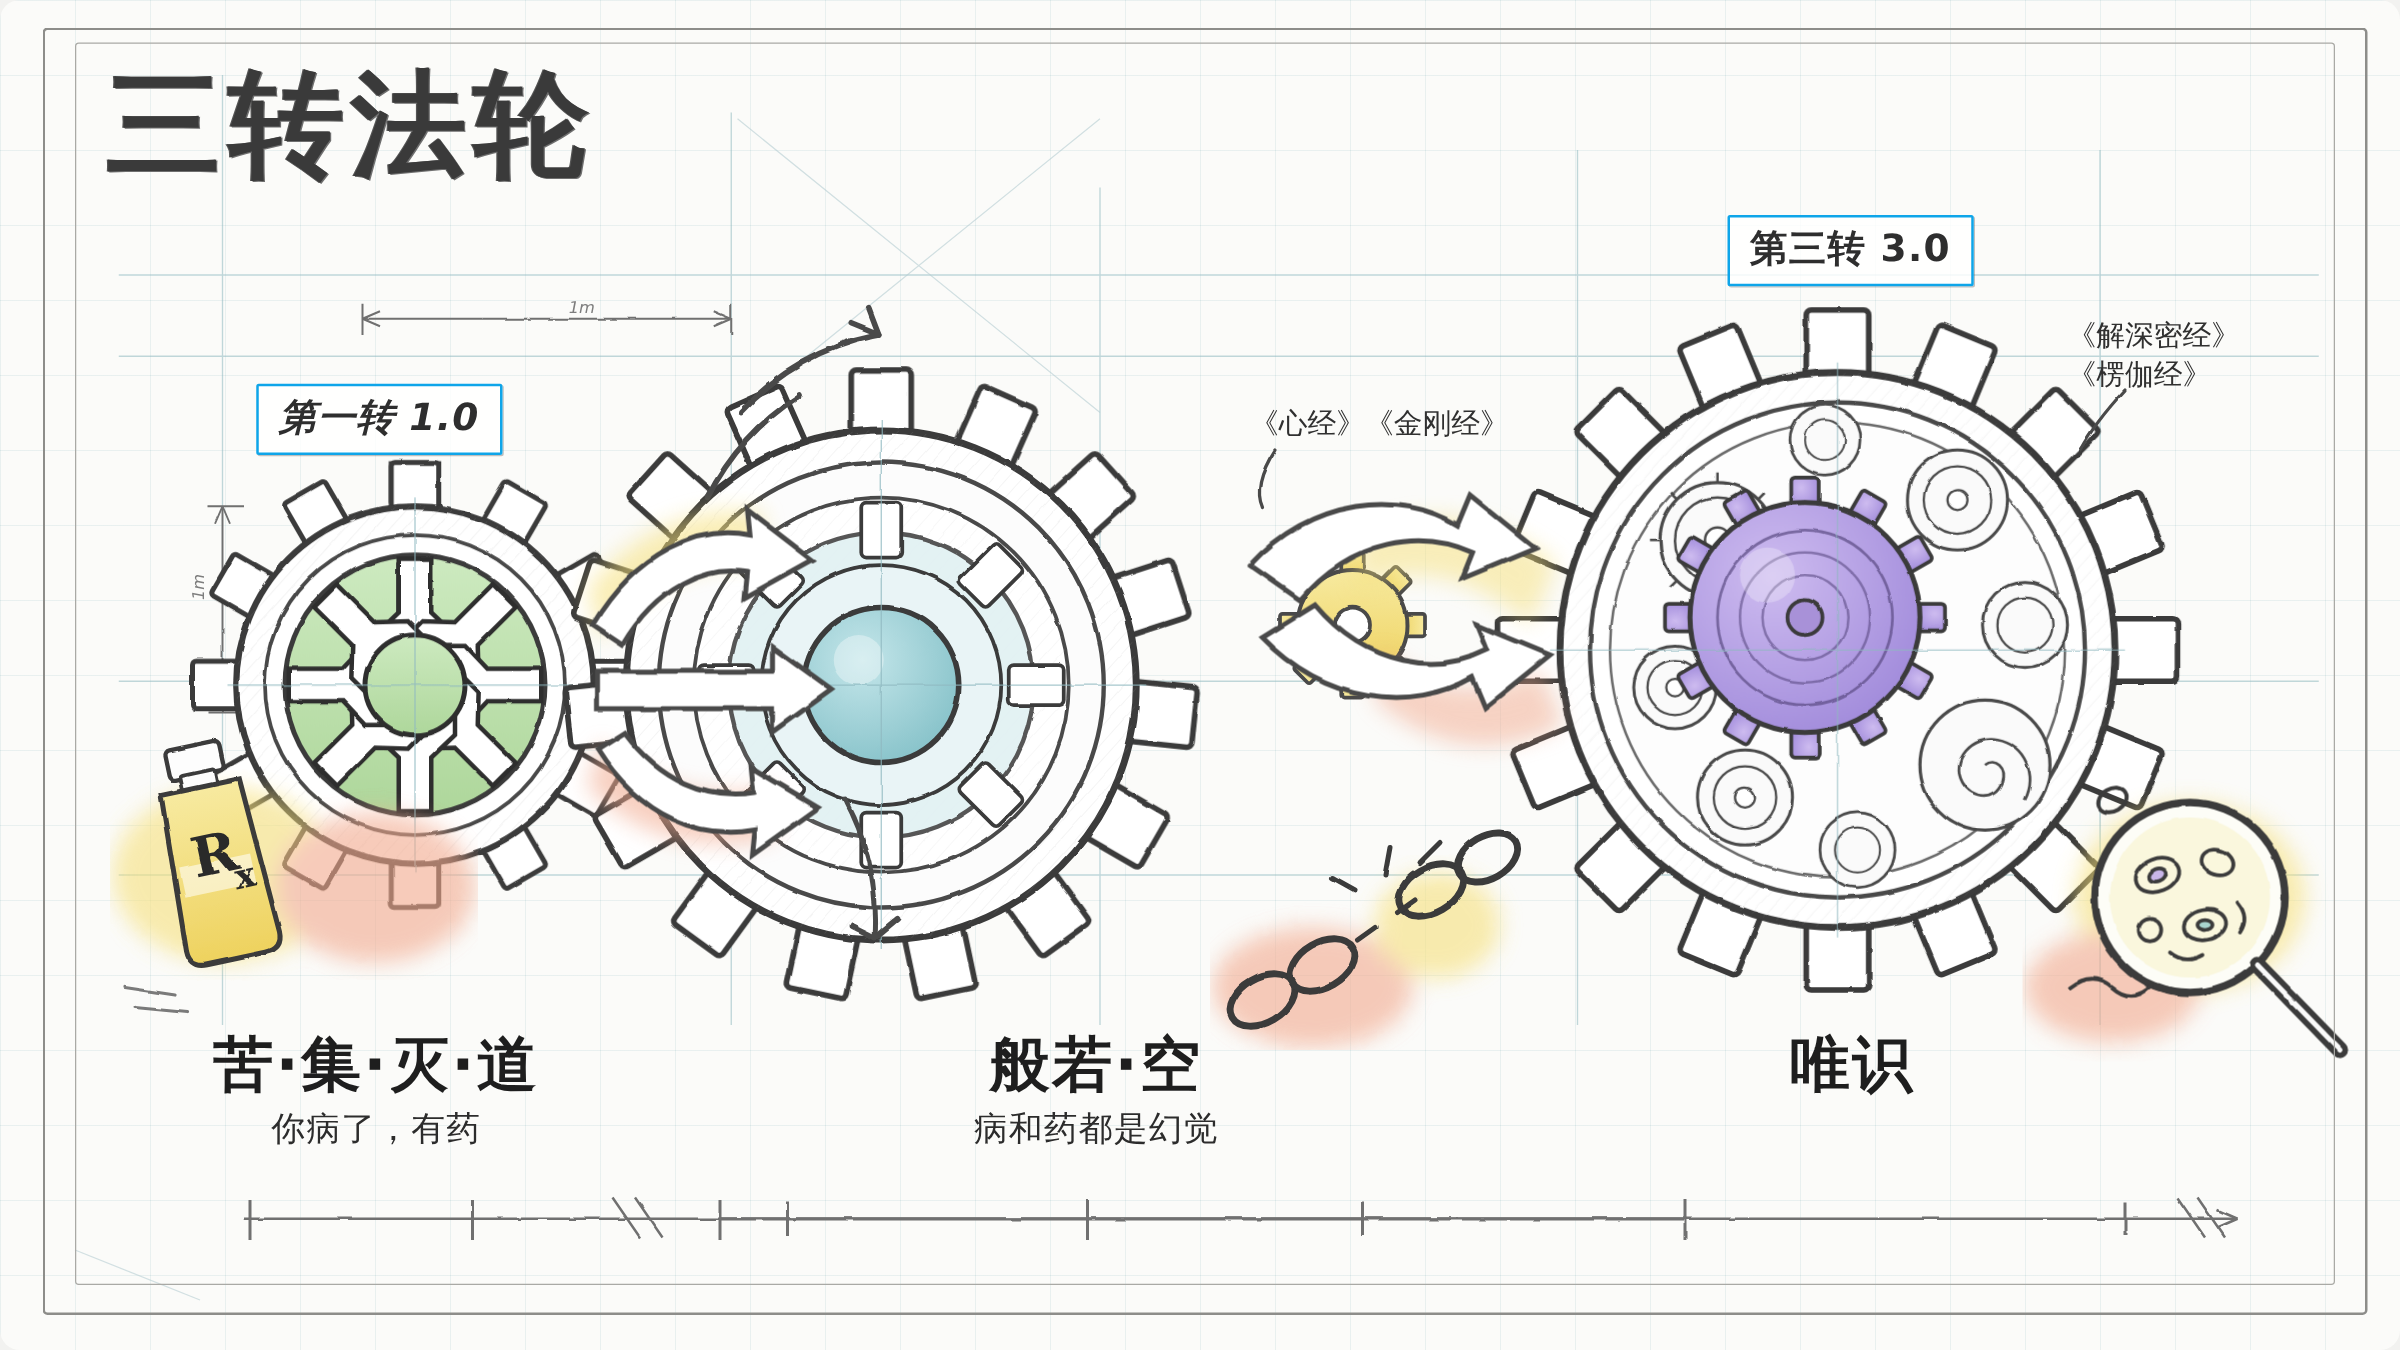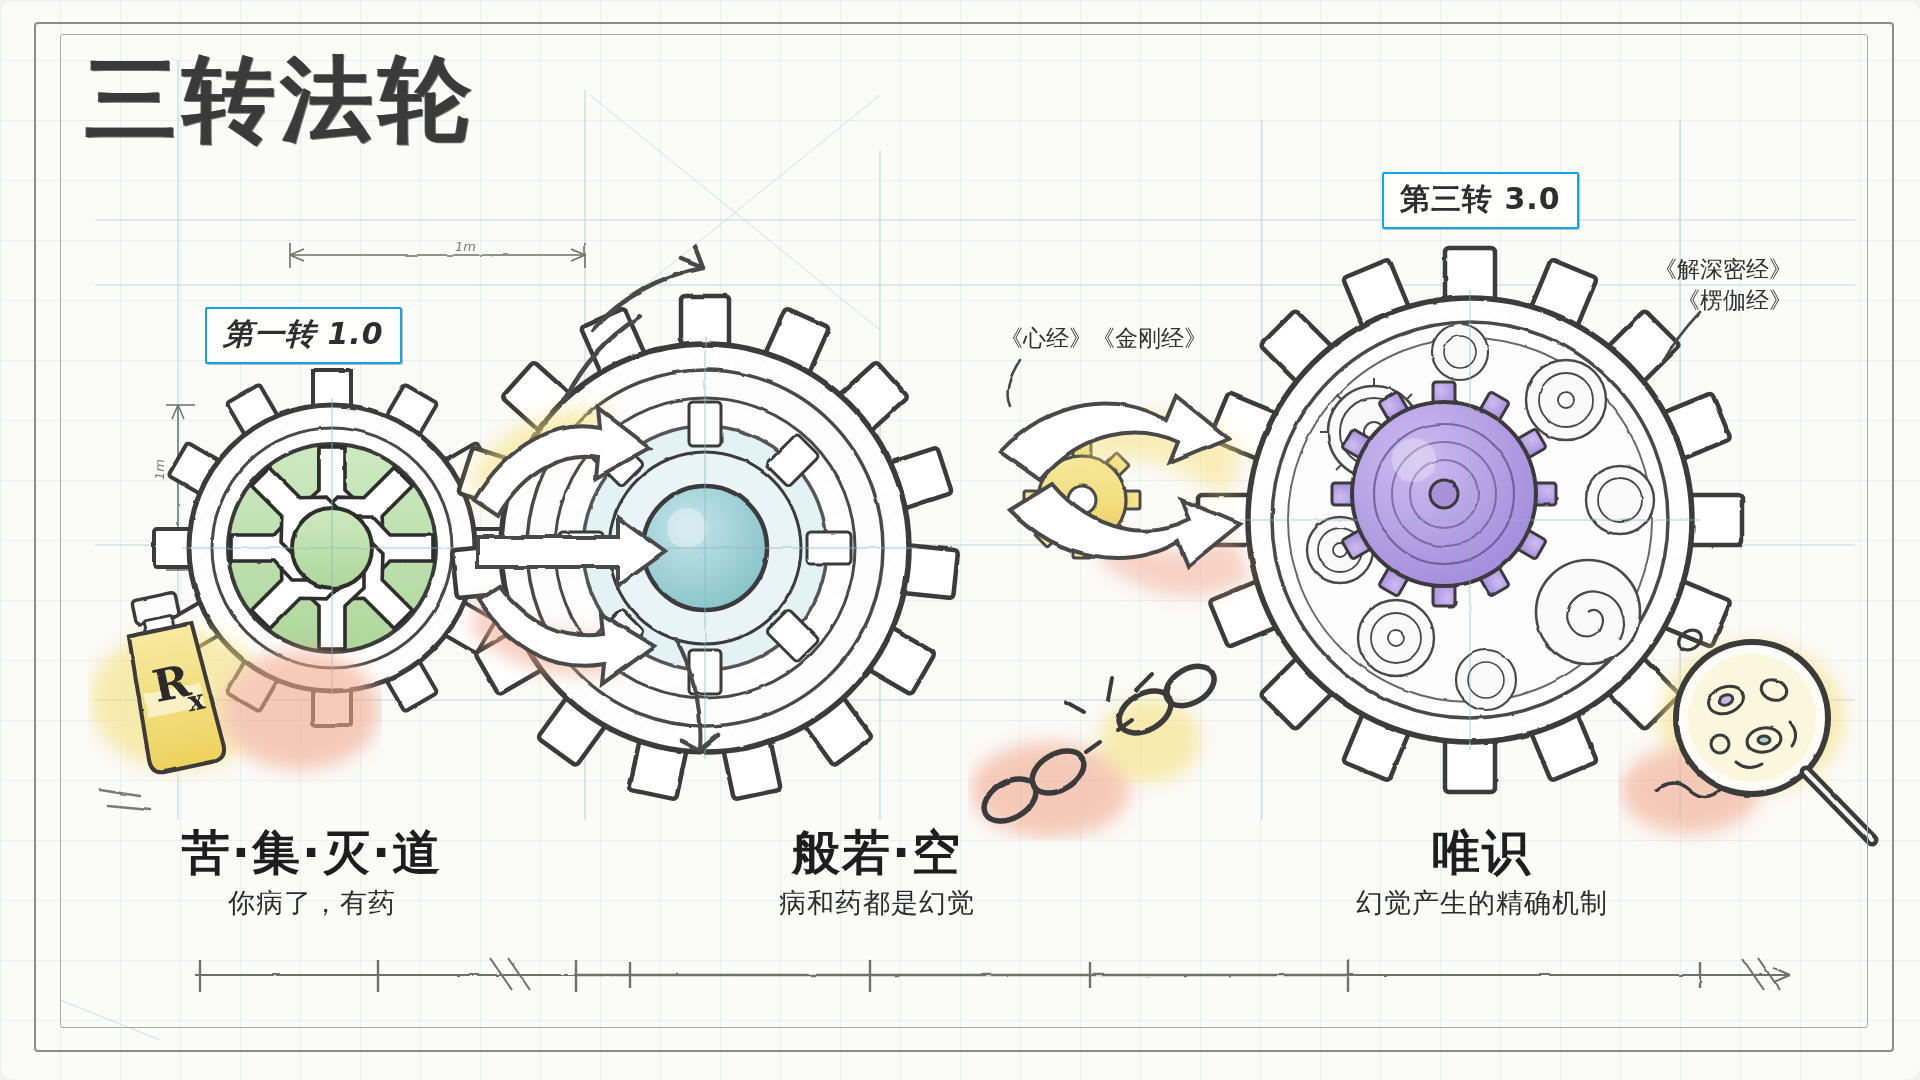--- a/index.html
+++ b/index.html
@@ -85,21 +85,21 @@
   .sutra {
     position: absolute;
     font-family: "DejaVu Sans", sans-serif;
     font-size: 23px;
     color: #303030;
     white-space: nowrap;
     letter-spacing: 0px;
     line-height: 1.34;
   }
   #sutra-2 { left: 1000px; top: 324px; font-family: Liberation Serif, serif; }
-  #sutra-3 { left: 1654px; top: 254px; text-align: right; }
+  #sutra-3 { left: 1654px; top: 254px; text-align: left; }
 
   
   .dim-text {
     position: absolute;
     font-family: "DejaVu Sans", sans-serif;
     font-size: 13px;
     color: #7d7d7d;
     font-style: italic;
   }
   #dim-top { left: 455px; top: 239px; }
@@ -121,21 +121,21 @@
     display: block;
   }
   .cap .cap-sub {
     font-family: "DejaVu Sans", sans-serif;
     font-size: 27px;
     color: #2c2c2c;
     letter-spacing: 1px;
     margin-top: 6px;
     display: block;
   }
-  #cap-1 { left: 46px;   top: 826px; padding-left: 12px; }
+  #cap-1 { left: 35px;   top: 826px; padding-left: 12px; }
   #cap-2 { left: 617px;  top: 826px; }
   #cap-3 { left: 1222px; top: 826px; }
 </style>
 </head>
 <body>
 
 <div id="sheet">
 
   <div id="grid"></div>
 
@@ -596,16 +596,15 @@
   <div class="cap" id="cap-1">
     <span class="cap-main">苦·集·灭·道</span>
     <span class="cap-sub">你病了，有药</span>
   </div>
   <div class="cap" id="cap-2">
     <span class="cap-main">般若·空</span>
     <span class="cap-sub">病和药都是幻觉</span>
   </div>
   <div class="cap" id="cap-3">
     <span class="cap-main">唯识</span>
-    <span class="cap-sub">幻觉产生的精确机制</span>
   </div>
 
 </div>
 
 </body></html>

